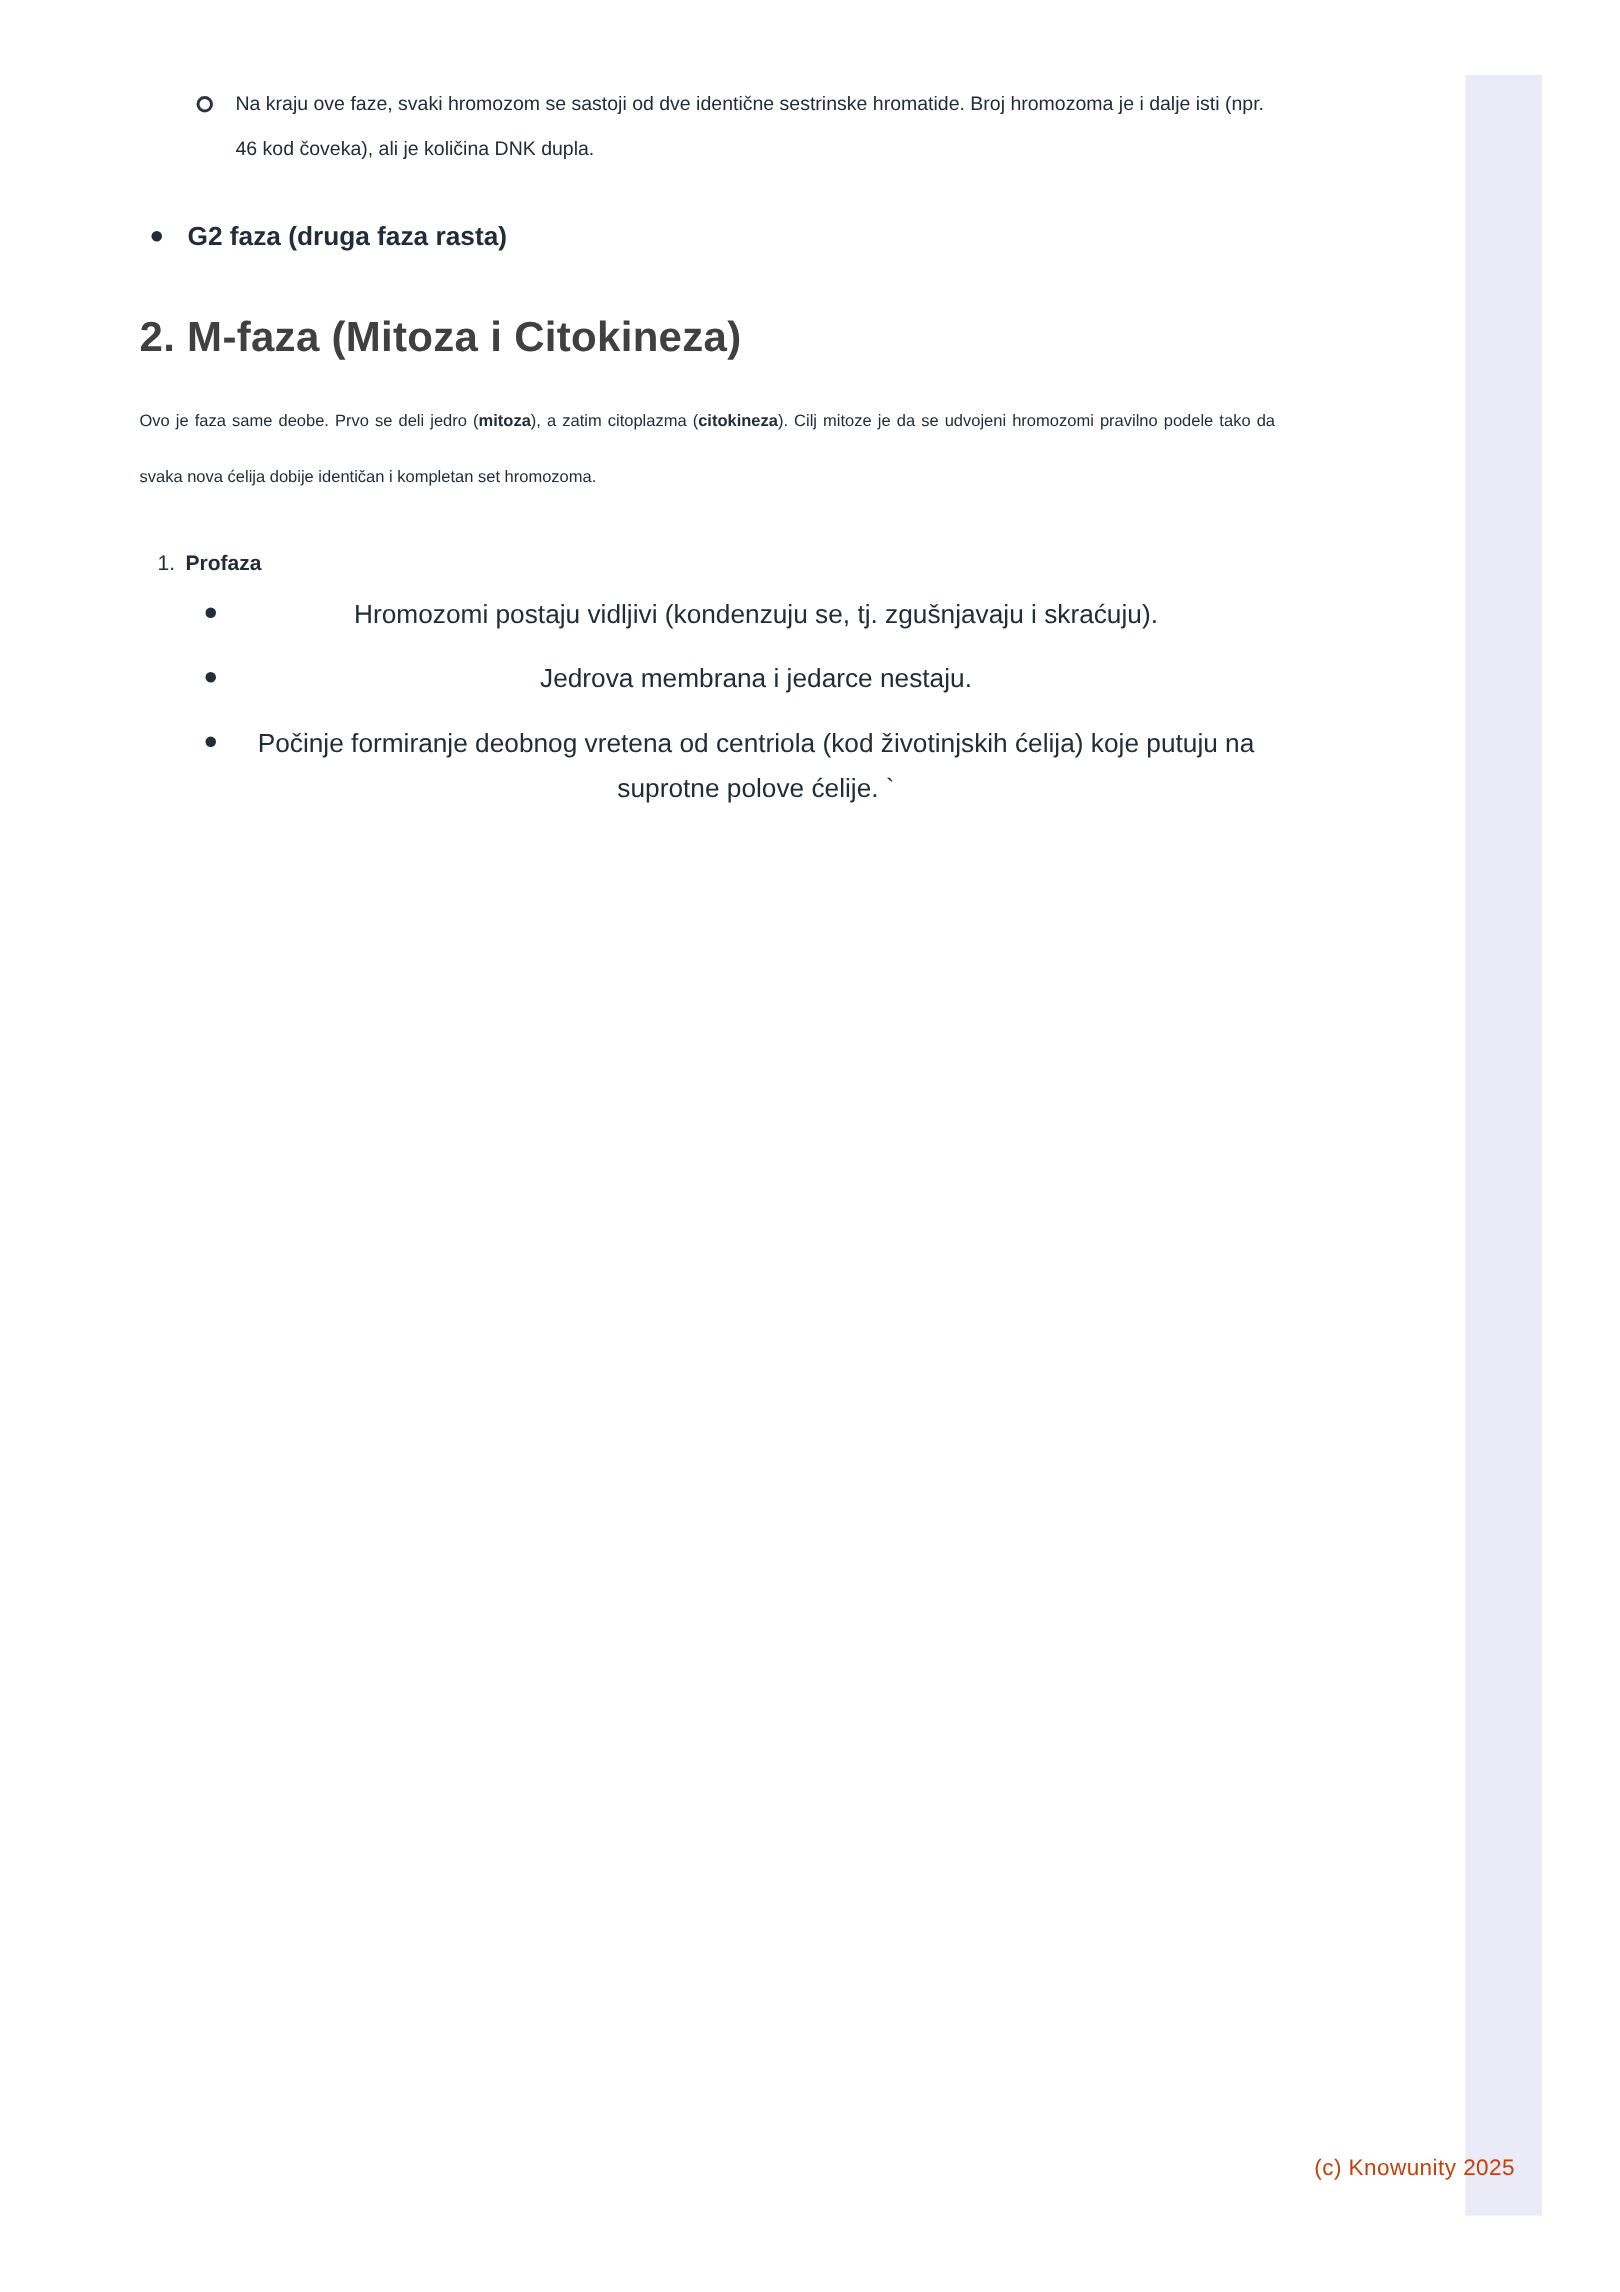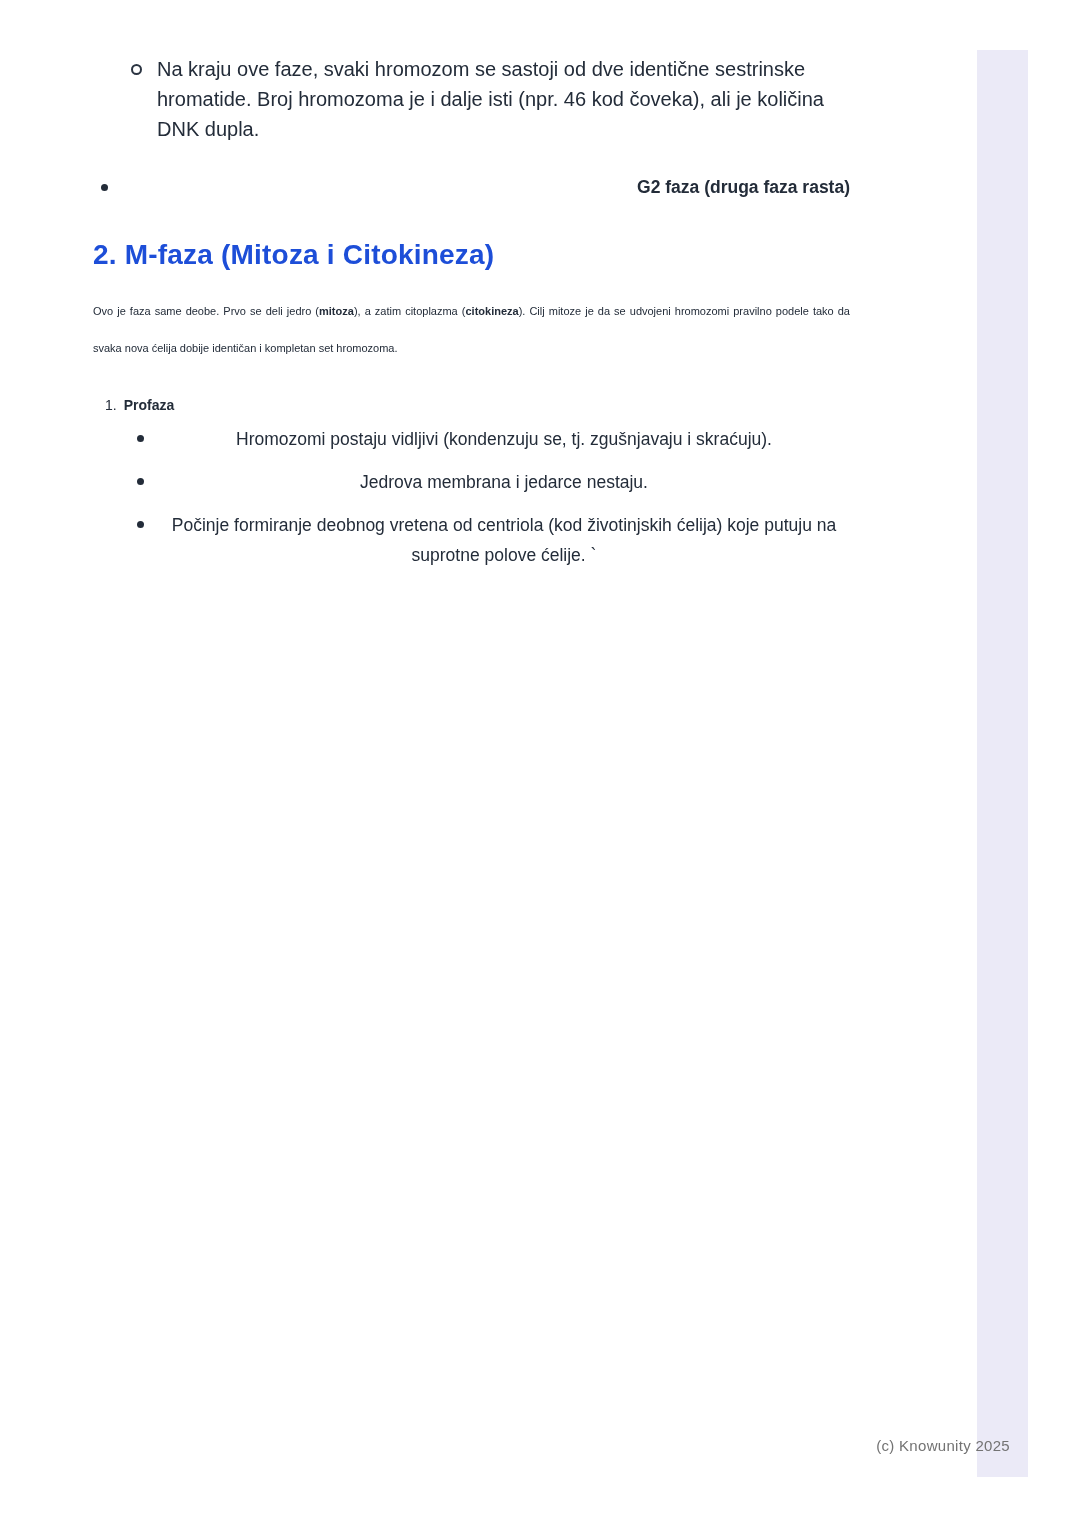--- a/index.html
+++ b/index.html
@@ -22,37 +22,37 @@
     width: 757px;
   }
   
   ul, ol { list-style: none; margin: 0; padding: 0; }
 
   
   .sub-list { margin-top: 54px; }
   .sub-list li {
     position: relative;
     padding-left: 64px;
-    font-size: 20px;
+    font-size: 13px;
     line-height: 30px;
     margin-bottom: 13px;
   }
   .circle-marker {
     position: absolute;
     left: 38px;
     top: 10px;
     width: 7px;
     height: 7px;
     border: 2px solid #2b3442;
     border-radius: 50%;
     background: transparent;
   }
 
   
-  .g2-block { margin-top: 28px; text-align: right; }
+  .g2-block { margin-top: 28px; }
   .g2-title {
     position: relative;
     padding-left: 32px;
     font-size: 17.5px;
     line-height: 30px;
     font-weight: 700;
   }
   .disc-marker {
     position: absolute;
     left: 8px;
@@ -63,21 +63,21 @@
     border-radius: 50%;
   }
   .g2-block .sub-list { margin-top: 6px; }
 
   
   .section-heading {
     margin: 34px 0 0 0;
     font-size: 28px;
     line-height: 38px;
     font-weight: 700;
-    color: #1d4ed8;
+    color: #404040;
     letter-spacing: 0.2px;
   }
 
   
   .paragraph {
     margin: 19px 0 0 0;
     font-size: 11px;
     line-height: 36.5px;
     text-align: justify;
   }
@@ -123,21 +123,21 @@
     z-index: 1;
   }
 
   
   .watermark {
     position: absolute;
     top: 1437px;
     right: 70px;
     font-size: 15px;
     line-height: 18px;
-    color: #737373;
+    color: #c2410c;
     z-index: 2;
     letter-spacing: 0.3px;
   }
 </style>
 </head>
 <body>
 
 <div class="content">
 
   <ul class="sub-list">

